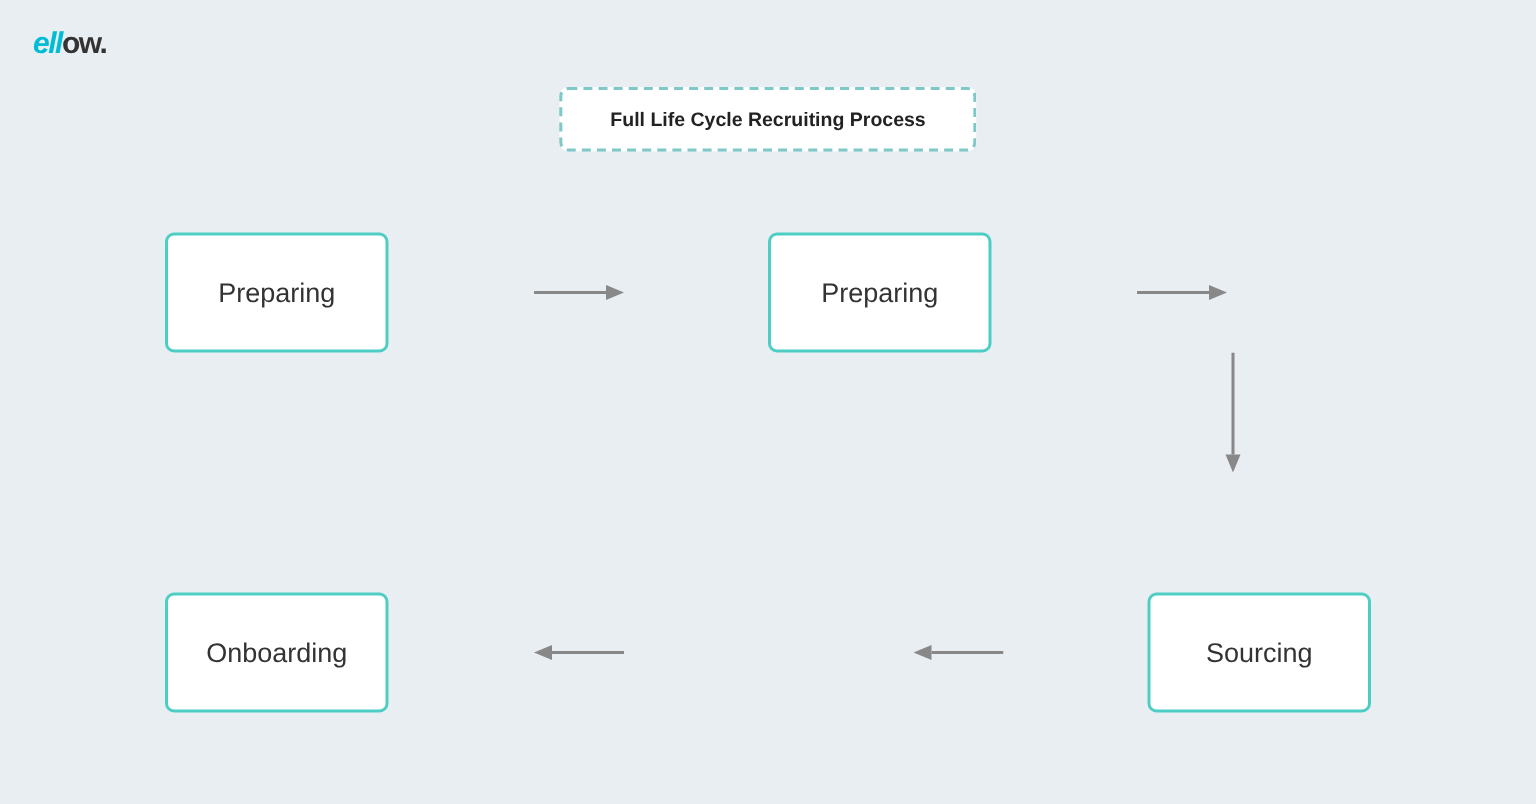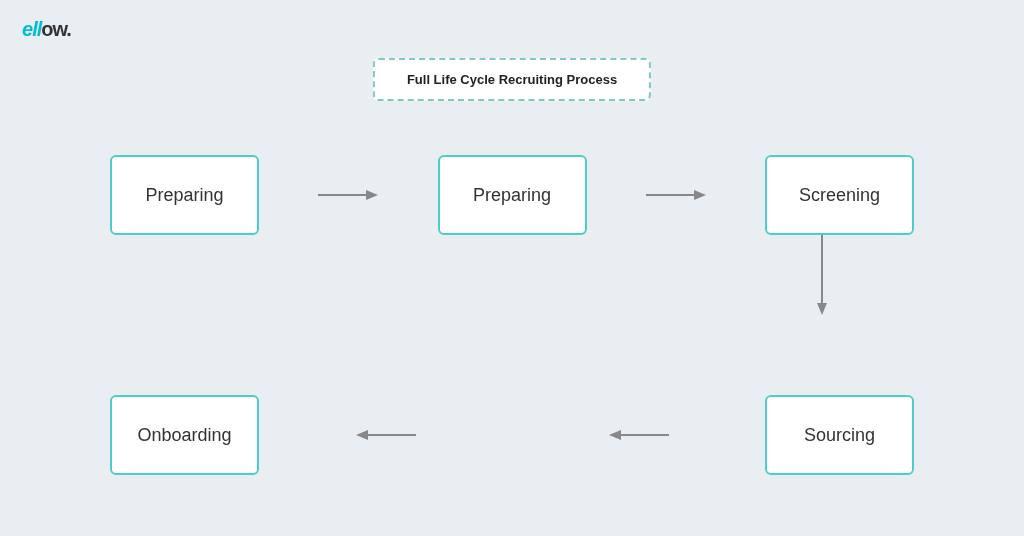--- a/index.html
+++ b/index.html
@@ -115,23 +115,20 @@
       <span>Preparing</span>
     </div>
 
     <div class="spacer">
       <svg viewBox="0 0 60 20" width="60" height="20">
         <line x1="0" y1="10" x2="48" y2="10" stroke="#888" stroke-width="2"></line>
         <polygon points="48,5 60,10 48,15" fill="#888"></polygon>
       </svg>
     </div>
 
-    <div class="process-box">
-      <span>Screening</span>
-    </div>
   </div>
 
   <div style="display:flex; justify-content:flex-end; width:100%;">
     <div style="width:185px; display:flex; justify-content:center;">
       <svg viewBox="0 0 20 80" width="20" height="80">
         <line x1="10" y1="0" x2="10" y2="68" stroke="#888" stroke-width="2"></line>
         <polygon points="5,68 10,80 15,68" fill="#888"></polygon>
       </svg>
     </div>
   </div>

